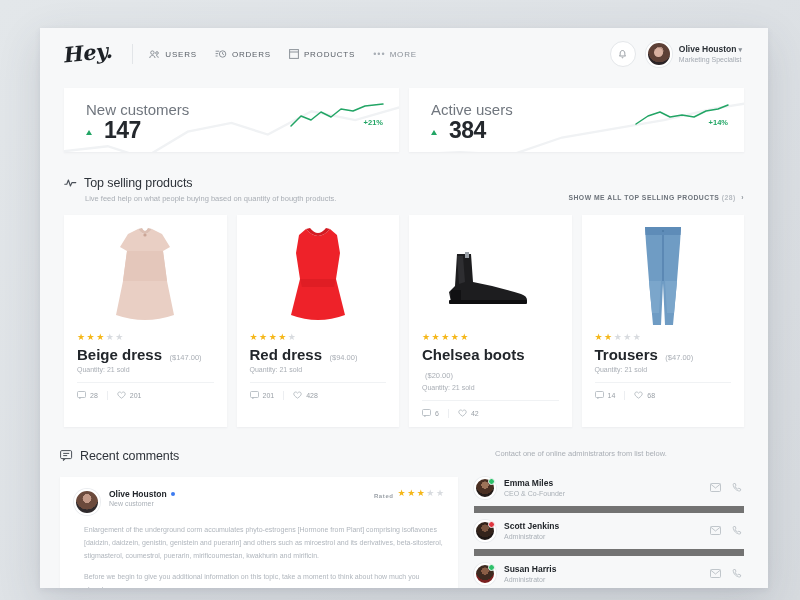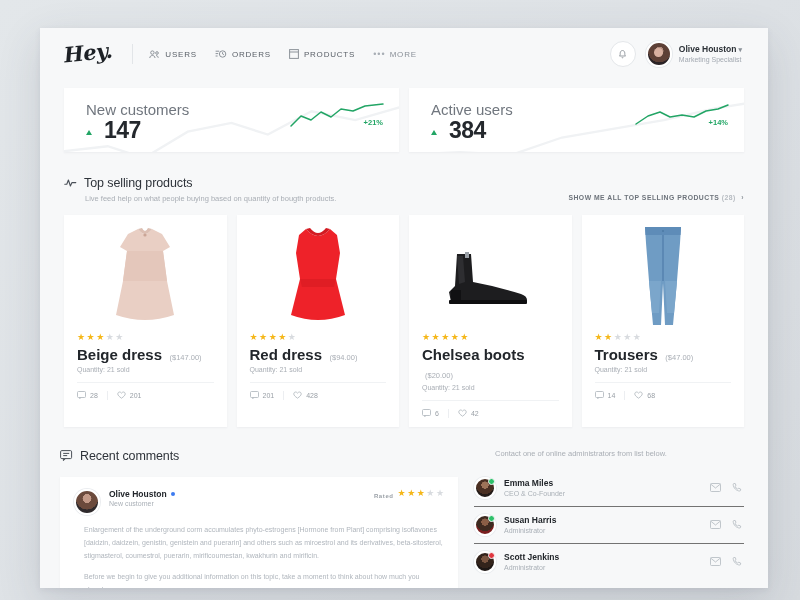--- a/index.html
+++ b/index.html
@@ -132,21 +132,21 @@
   .crole { font-size: 7px; color: #aab0b7; margin-top: 1px; }
   .rated { margin-left: auto; display: flex; align-items: center; gap: 4px; }
   .rated-lbl { font-size: 6px; font-weight: 700; letter-spacing: .6px; color: #9aa0a7; }
   .cbody { margin-top: 9px; padding-left: 10px; }
   .cbody p { font-size: 7px; line-height: 1.85; color: #b0b6bd; }
   .cbody p + p { margin-top: 8px; }
 
   .admin-list { background: transparent; margin-top: 12px; }
   .admin {
     display: flex; align-items: center; padding: 7px 2px 7px 0;
-    border-bottom: 1px solid #737373;
+    border-bottom: 7px solid #737373;
   }
   .admin:last-child { border-bottom: none; }
   .aav {
     width: 22px; height: 22px; border-radius: 50%; flex: none; margin-right: 8px;
     position: relative; border: 2px solid #fff; box-shadow: 0 0 0 1px #e9ecef;
   }
   .aav .pres {
     position: absolute; right: -1px; top: -1px; width: 7px; height: 7px;
     border-radius: 50%; border: 1.5px solid #f7f8f9;
   }
@@ -523,48 +523,48 @@
                 </span>
             <span>
                   <svg width="10" height="10" viewBox="0 0 10 10">
                     <path d="M1.2 1.4c0-.5.4-.9.9-.9h1.1l.8 2-1 .9c.6 1.3 1.5 2.2 2.7 2.8l.9-1 2 .8v1.1c0 .5-.4.9-.9.9C4.6 8 1.2 4.9 1.2 1.4z" fill="none" stroke="#b9bfc5" stroke-width=".9"></path>
                   </svg>
                 </span>
           </div>
         </div>
 
         <div class="admin">
-          <div class="aav" style="background:radial-gradient(circle at 50% 34%, #8a5e46 0 24%, #3e2a20 25% 60%, #7a1f1f 61% 100%)">
-            <span class="pres" style="background:#2fc16b"></span>
+          <div class="aav" style="background:radial-gradient(circle at 50% 34%, #7a5540 0 24%, #33231b 25% 60%, #1e1715 61% 100%)">
+            <span class="pres" style="background:#e0363f"></span>
           </div>
           <div>
-            <div class="aname">Susan Harris</div>
+            <div class="aname">Scott Jenkins</div>
             <div class="arole">Administrator</div>
           </div>
           <div class="aicons">
             <span>
                   <svg width="11" height="9" viewBox="0 0 11 9">
                     <rect x=".5" y=".5" width="10" height="8" rx="1" fill="none" stroke="#b9bfc5" stroke-width=".9"></rect>
                     <path d="M.8 1.2 L5.5 5 L10.2 1.2" fill="none" stroke="#b9bfc5" stroke-width=".9"></path>
                   </svg>
                 </span>
             <span>
                   <svg width="10" height="10" viewBox="0 0 10 10">
                     <path d="M1.2 1.4c0-.5.4-.9.9-.9h1.1l.8 2-1 .9c.6 1.3 1.5 2.2 2.7 2.8l.9-1 2 .8v1.1c0 .5-.4.9-.9.9C4.6 8 1.2 4.9 1.2 1.4z" fill="none" stroke="#b9bfc5" stroke-width=".9"></path>
                   </svg>
                 </span>
           </div>
         </div>
 
         <div class="admin">
-          <div class="aav" style="background:radial-gradient(circle at 50% 34%, #7a5540 0 24%, #33231b 25% 60%, #1e1715 61% 100%)">
-            <span class="pres" style="background:#e0363f"></span>
+          <div class="aav" style="background:radial-gradient(circle at 50% 34%, #8a5e46 0 24%, #3e2a20 25% 60%, #7a1f1f 61% 100%)">
+            <span class="pres" style="background:#2fc16b"></span>
           </div>
           <div>
-            <div class="aname">Scott Jenkins</div>
+            <div class="aname">Susan Harris</div>
             <div class="arole">Administrator</div>
           </div>
           <div class="aicons">
             <span>
                   <svg width="11" height="9" viewBox="0 0 11 9">
                     <rect x=".5" y=".5" width="10" height="8" rx="1" fill="none" stroke="#b9bfc5" stroke-width=".9"></rect>
                     <path d="M.8 1.2 L5.5 5 L10.2 1.2" fill="none" stroke="#b9bfc5" stroke-width=".9"></path>
                   </svg>
                 </span>
             <span>

